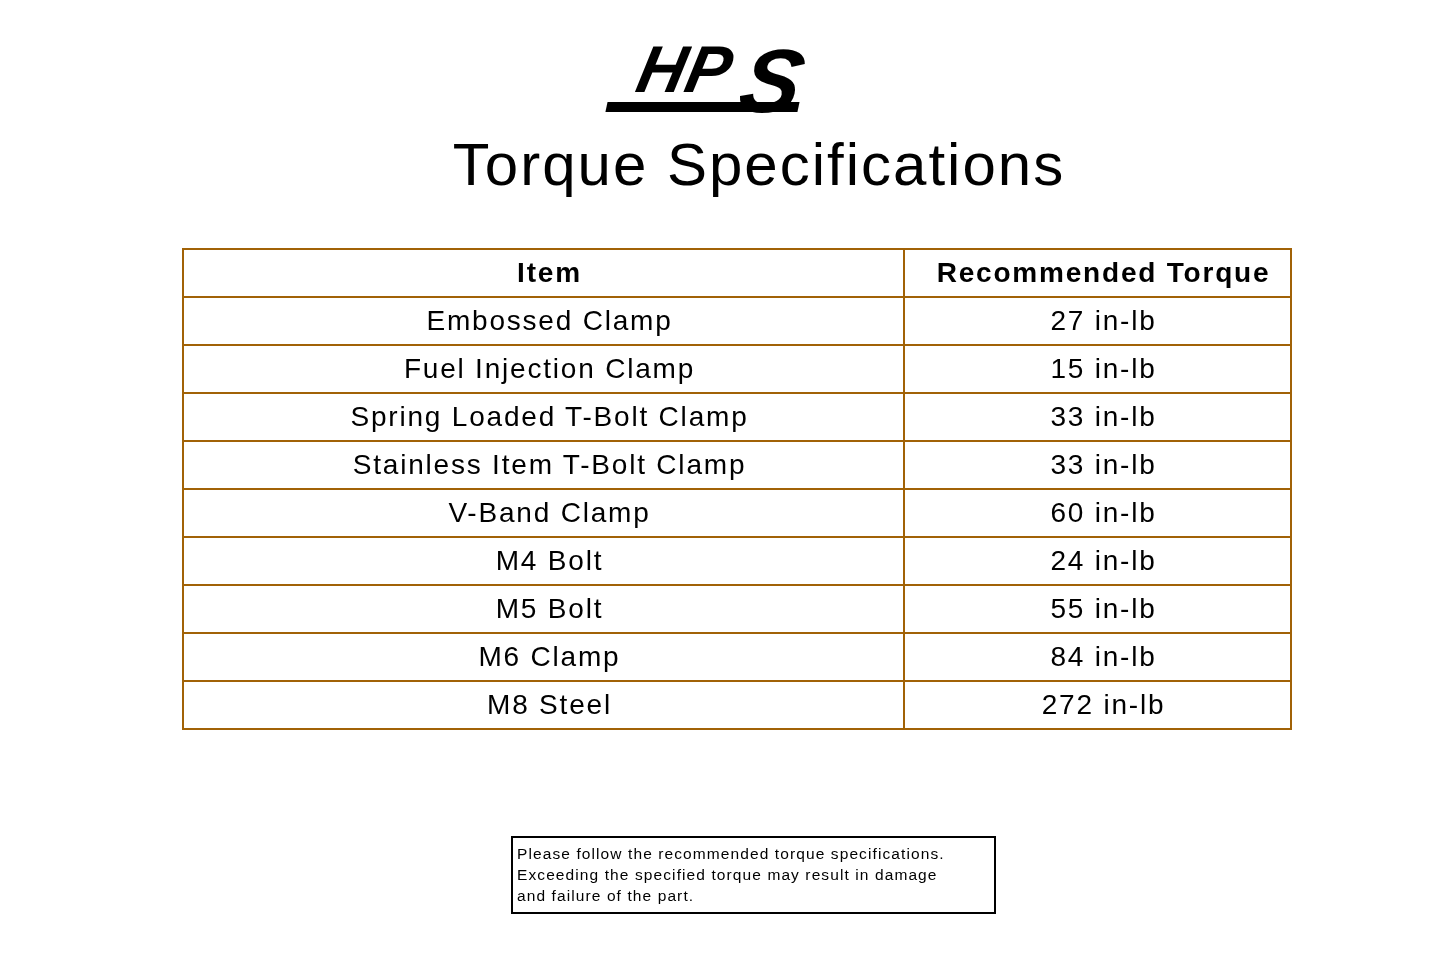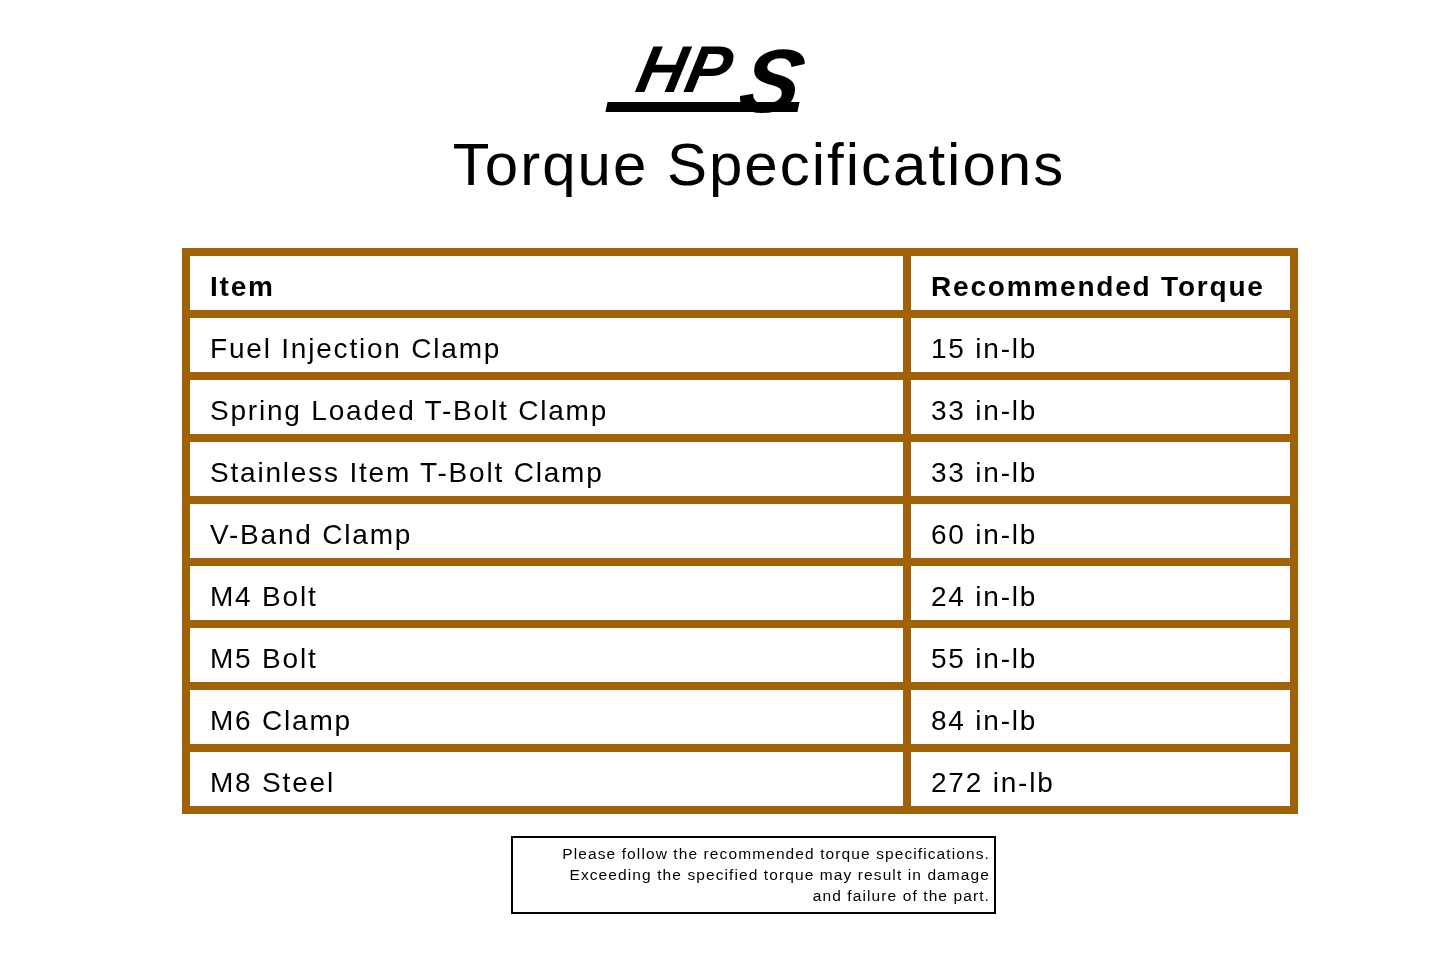--- a/index.html
+++ b/index.html
@@ -34,39 +34,39 @@
   table.spec {
     position: absolute;
     left: 182px; top: 248px;
     width: 1108px;
     border-collapse: collapse;
     table-layout: fixed;
   }
   table.spec col.c-item   { width: 721px; }
   table.spec col.c-torque { width: 387px; }
   table.spec th, table.spec td {
-    border: 8px solid #a16207;
+    border: 2px solid #a16207;
     height: 46px;
-    padding: 8px 8px 0 20px;
+    padding: 0 8px 0 20px;
     font-size: 28px;
     letter-spacing: 1.8px;
-    text-align: left;
+    text-align: center;
     vertical-align: middle;
     white-space: nowrap;
     overflow: hidden;
   }
   table.spec th { font-weight: 700; }
   .note {
     position: absolute;
     left: 511px; top: 836px;
     width: 485px;
     box-sizing: border-box;
     border: 2px solid #000000;
     padding: 5px 4px 6px 4px;
-    text-align: right;
+    text-align: left;
     font-size: 15.5px;
     letter-spacing: 1.1px;
     line-height: 21px;
   }
   .note .line { display: block; }
 </style>
 </head>
 <body>
 
 <div class="page">
@@ -86,20 +86,24 @@
       <col class="c-item">
       <col class="c-torque">
     </colgroup>
     <thead>
       <tr>
         <th>Item</th>
         <th>Recommended Torque</th>
       </tr>
     </thead>
     <tbody>
+        <tr>
+          <td>Embossed Clamp</td>
+          <td>27 in-lb</td>
+        </tr>
         <tr>
           <td>Fuel Injection Clamp</td>
           <td>15 in-lb</td>
         </tr>
         <tr>
           <td>Spring Loaded T-Bolt Clamp</td>
           <td>33 in-lb</td>
         </tr>
         <tr>
           <td>Stainless Item T-Bolt Clamp</td>

